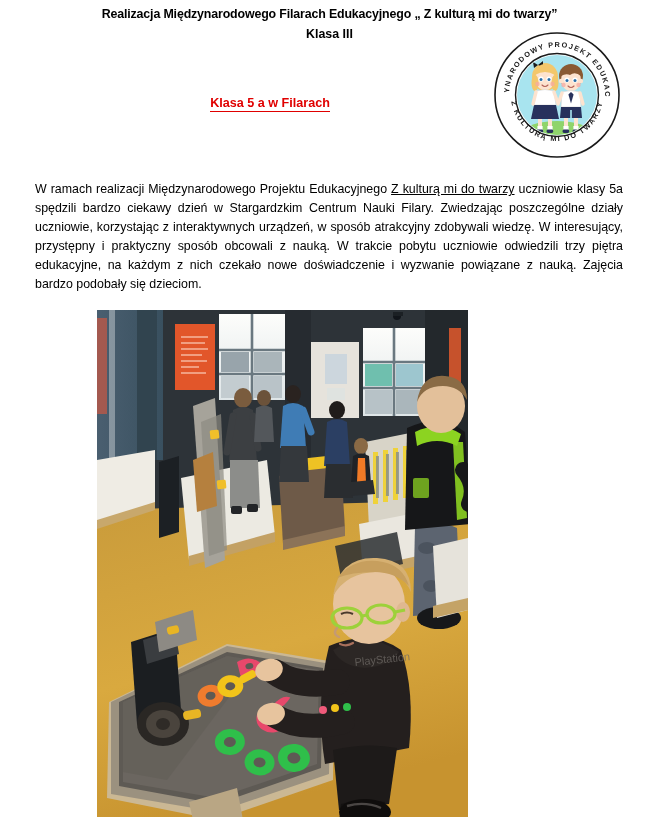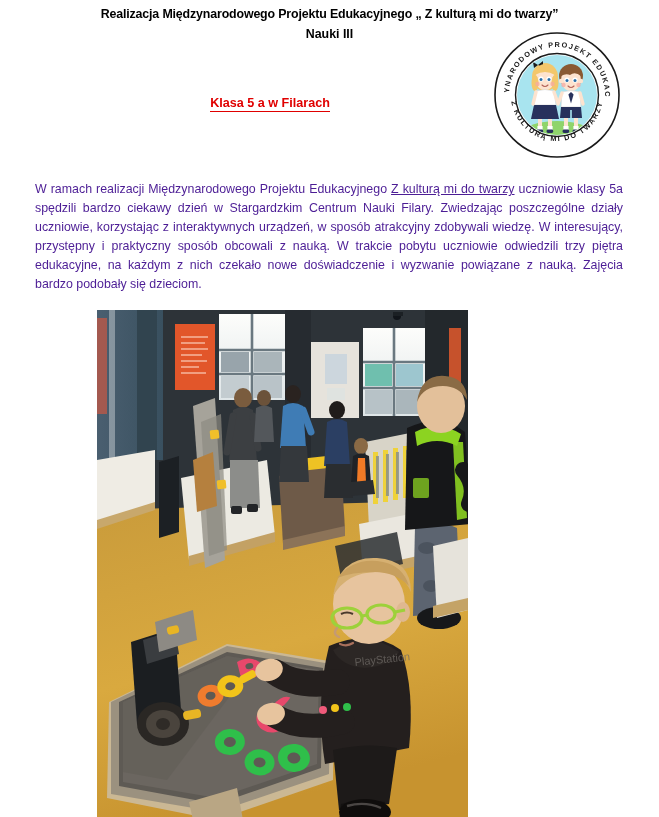--- a/index.html
+++ b/index.html
@@ -75,21 +75,21 @@
   
   .body-text {
     position: absolute;
     left: 35px;
     top: 168px;
     width: 588px;
     font-size: 12.4px;
     line-height: 18.9px;
     text-align: justify;
     text-justify: inter-word;
-    color: #4c1d95;
+    color: #000000;
   }
   .body-text .u { text-decoration: underline; }
 
   
   .photo {
     position: absolute;
     left: 97px;
     top: 310px;
     width: 371px;
     height: 510px;
@@ -97,22 +97,22 @@
     background: #c8962f;
   }
   .photo svg { display: block; width: 371px; height: 510px; }
 </style>
 </head>
 <body>
 
 <div class="page">
 
   <div class="title-block">
-    <div class="title-line-1">Realizacja Międzynarodowego Projektu  Edukacyjnego „ Z kulturą mi do twarzy”</div>
-    <div class="title-line-2">Nauki III</div>
+    <div class="title-line-1">Realizacja Międzynarodowego Filarach  Edukacyjnego „ Z kulturą mi do twarzy”</div>
+    <div class="title-line-2">Klasa III</div>
   </div>
 
   <div class="subtitle">
     <span>Klasa 5 a w Filarach</span>
   </div>
 
   <div class="logo">
     <svg viewBox="0 0 130 130" xmlns="http://www.w3.org/2000/svg">
       <defs>
         <path id="arcTop" d="M 17,65 A 48,48 0 0 1 113,65"></path>

